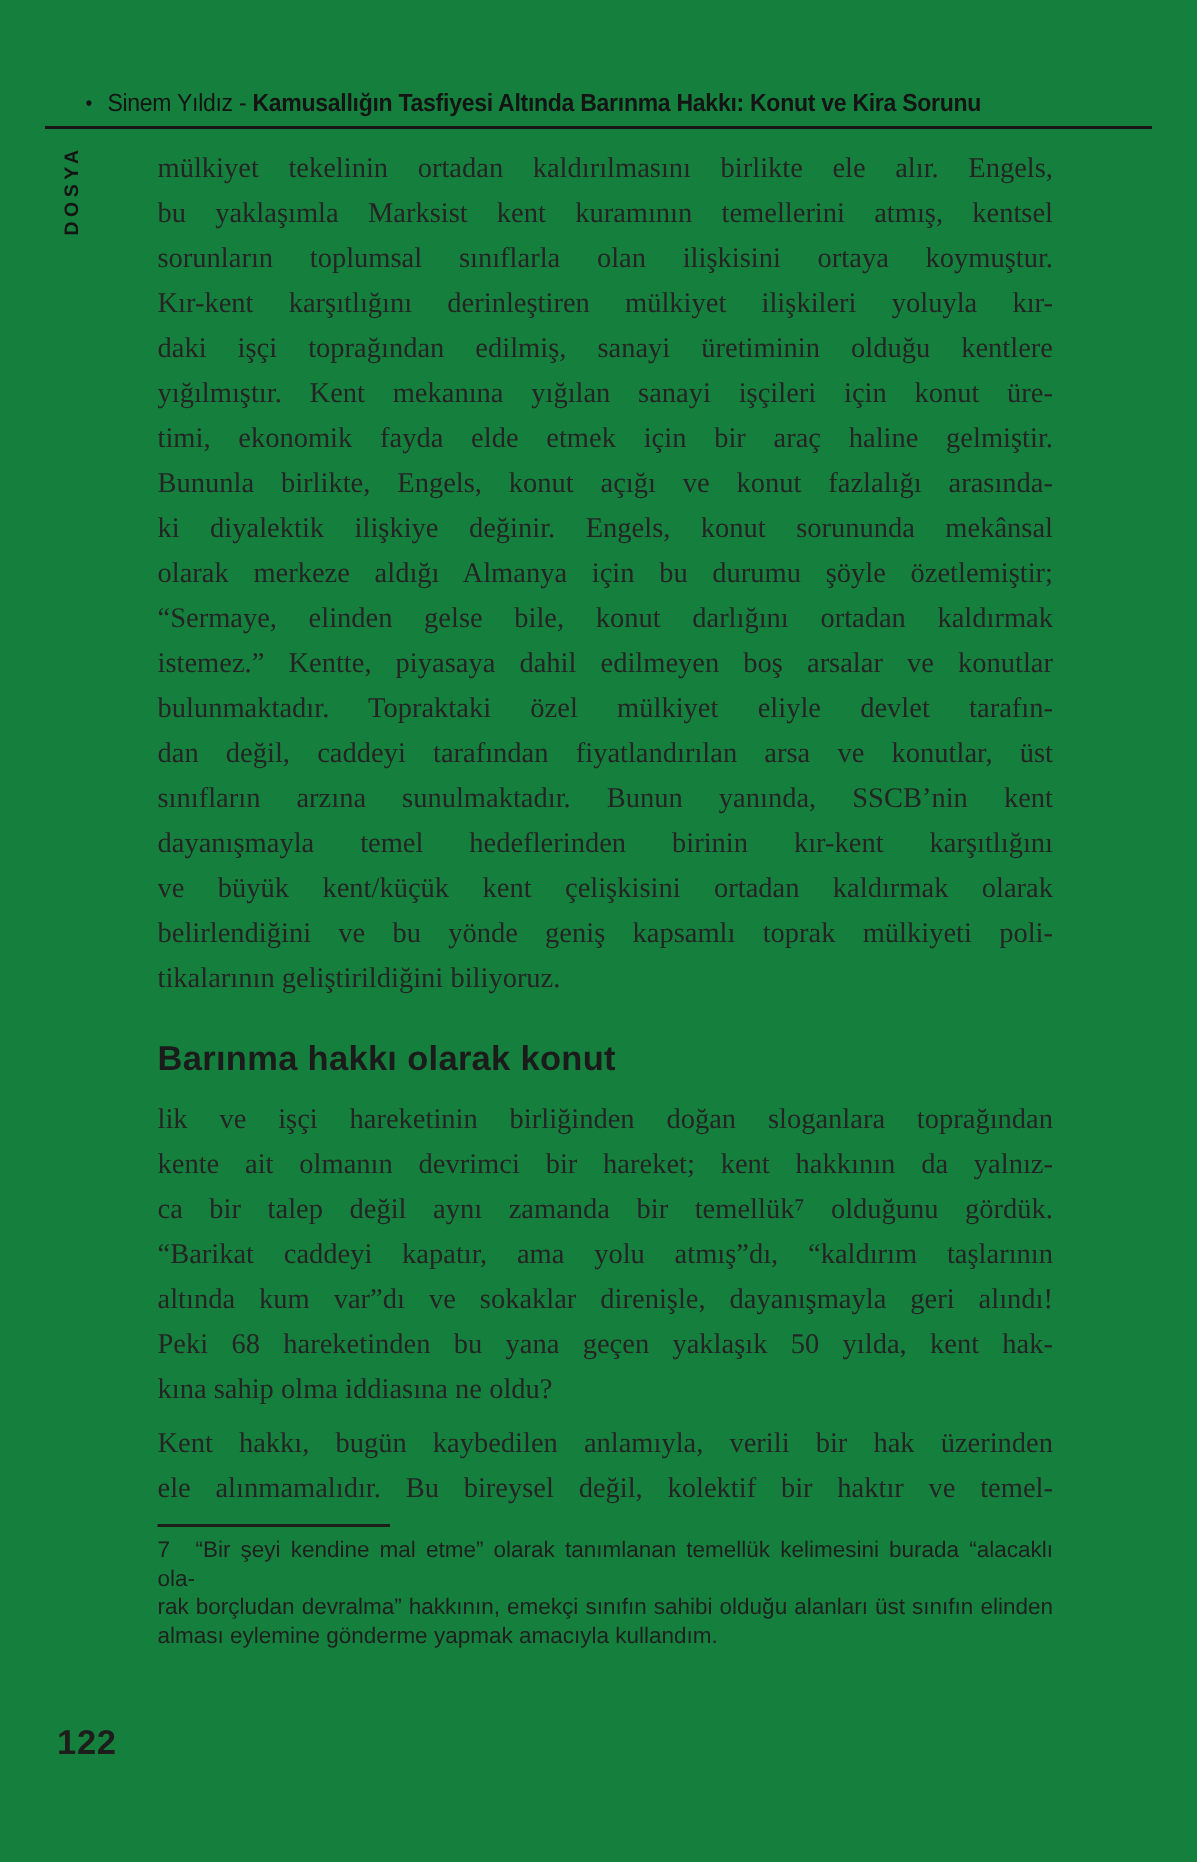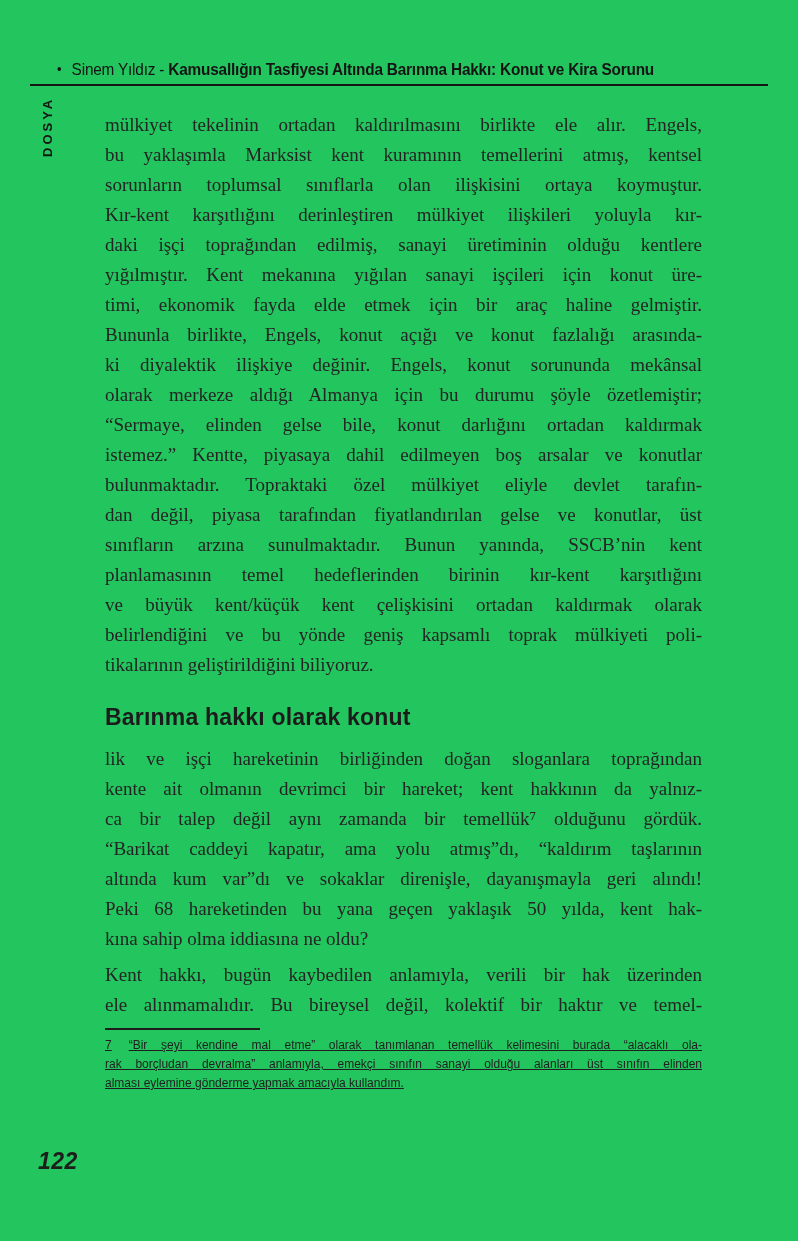--- a/index.html
+++ b/index.html
@@ -1,21 +1,21 @@
 <!DOCTYPE html>
 <html><head>
 <meta charset="utf-8">
 <style>
   * { margin: 0; padding: 0; box-sizing: border-box; }
   html, body { background: #ffffff; }
   .page {
     position: relative;
     width: 798px;
     height: 1241px;
-    background: #22c55e;
+    background: #15803d;
     overflow: hidden;
     font-family: "Liberation Serif", "DejaVu Serif", serif;
     color: #242424;
   }
 
   
   .header {
     position: absolute;
     left: 57px;
     top: 60px;
@@ -57,21 +57,21 @@
     font-size: 13px;
     letter-spacing: 3px;
     color: #141414;
     white-space: nowrap;
   }
 
   
   .content {
     position: absolute;
     left: 105px;
-    top: 110px;
+    top: 98px;
     width: 597px;
   }
   .para { font-size: 19px; line-height: 30px; }
   .line {
     text-align: justify;
     text-align-last: justify;
     overflow: hidden;
     white-space: normal;
   }
   .line.last { text-align-last: left; }
@@ -86,24 +86,23 @@
     letter-spacing: 0.2px;
   }
   .para + .section-heading { }
   .p2 { margin-top: 12px; }
   .p3 { margin-top: 6px; }
 
   
   .footnote {
     margin-top: 8px;
     font-family: "Liberation Sans", sans-serif;
-    font-size: 12px;
+    font-size: 15px;
     line-height: 19px;
     color: #1f1f1f;
-    text-decoration: underline;
   }
   .fn-rule {
     width: 155px;
     height: 2px;
     background: #1d1d1b;
     margin-bottom: 6px;
   }
   .fn-line {
     text-align: justify;
     text-align-last: justify;
@@ -114,21 +113,20 @@
   
   .page-number {
     position: absolute;
     left: 38px;
     top: 1148px;
     font-family: "Liberation Sans", sans-serif;
     font-weight: 700;
     font-size: 23px;
     color: #1d1d1b;
     letter-spacing: 0.5px;
-    font-style: italic;
   }
 </style>
 </head>
 <body>
 
 <div class="page">
 
   <div class="header">
     <span class="bullet">•</span><span class="author">Sinem Yıldız -</span>
     <span class="title">Kamusallığın Tasfiyesi Altında Barınma Hakkı: Konut ve Kira Sorunu</span>
@@ -146,23 +144,23 @@
       <div class="line">Kır-kent karşıtlığını derinleştiren mülkiyet ilişkileri yoluyla kır-</div>
       <div class="line">daki işçi toprağından edilmiş, sanayi üretiminin olduğu kentlere</div>
       <div class="line">yığılmıştır. Kent mekanına yığılan sanayi işçileri için konut üre-</div>
       <div class="line">timi, ekonomik fayda elde etmek için bir araç haline gelmiştir.</div>
       <div class="line">Bununla birlikte, Engels, konut açığı ve konut fazlalığı arasında-</div>
       <div class="line">ki diyalektik ilişkiye değinir. Engels, konut sorununda mekânsal</div>
       <div class="line">olarak merkeze aldığı Almanya için bu durumu şöyle özetlemiştir;</div>
       <div class="line">“Sermaye, elinden gelse bile, konut darlığını ortadan kaldırmak</div>
       <div class="line">istemez.” Kentte, piyasaya dahil edilmeyen boş arsalar ve konutlar</div>
       <div class="line">bulunmaktadır. Topraktaki özel mülkiyet eliyle devlet tarafın-</div>
-      <div class="line">dan değil, piyasa tarafından fiyatlandırılan gelse ve konutlar, üst</div>
+      <div class="line">dan değil, caddeyi tarafından fiyatlandırılan arsa ve konutlar, üst</div>
       <div class="line">sınıfların arzına sunulmaktadır. Bunun yanında, SSCB’nin kent</div>
-      <div class="line">planlamasının temel hedeflerinden birinin kır-kent karşıtlığını</div>
+      <div class="line">dayanışmayla temel hedeflerinden birinin kır-kent karşıtlığını</div>
       <div class="line">ve büyük kent/küçük kent çelişkisini ortadan kaldırmak olarak</div>
       <div class="line">belirlendiğini ve bu yönde geniş kapsamlı toprak mülkiyeti poli-</div>
       <div class="line last">tikalarının geliştirildiğini biliyoruz.</div>
     </div>
 
     <h2 class="section-heading">Barınma hakkı olarak konut</h2>
 
     <div class="para p2">
       <div class="line">lik ve işçi hareketinin birliğinden doğan sloganlara toprağından</div>
       <div class="line">kente ait olmanın devrimci bir hareket; kent hakkının da yalnız-</div>
@@ -174,21 +172,21 @@
     </div>
 
     <div class="para p3">
       <div class="line">Kent hakkı, bugün kaybedilen anlamıyla, verili bir hak üzerinden</div>
       <div class="line">ele alınmamalıdır. Bu bireysel değil, kolektif bir haktır ve temel-</div>
     </div>
 
     <div class="footnote">
       <div class="fn-rule"></div>
       <div class="fn-line"><span class="fn-marker">7</span><span>“Bir şeyi kendine mal etme” olarak tanımlanan temellük kelimesini burada “alacaklı ola-</span></div>
-      <div class="fn-line">rak borçludan devralma” anlamıyla, emekçi sınıfın sanayi olduğu alanları üst sınıfın elinden</div>
+      <div class="fn-line">rak borçludan devralma” hakkının, emekçi sınıfın sahibi olduğu alanları üst sınıfın elinden</div>
       <div class="fn-line last">alması eylemine gönderme yapmak amacıyla kullandım.</div>
     </div>
 
   </div>
 
   <div class="page-number">122</div>
 
 </div>
 
 </body></html>

